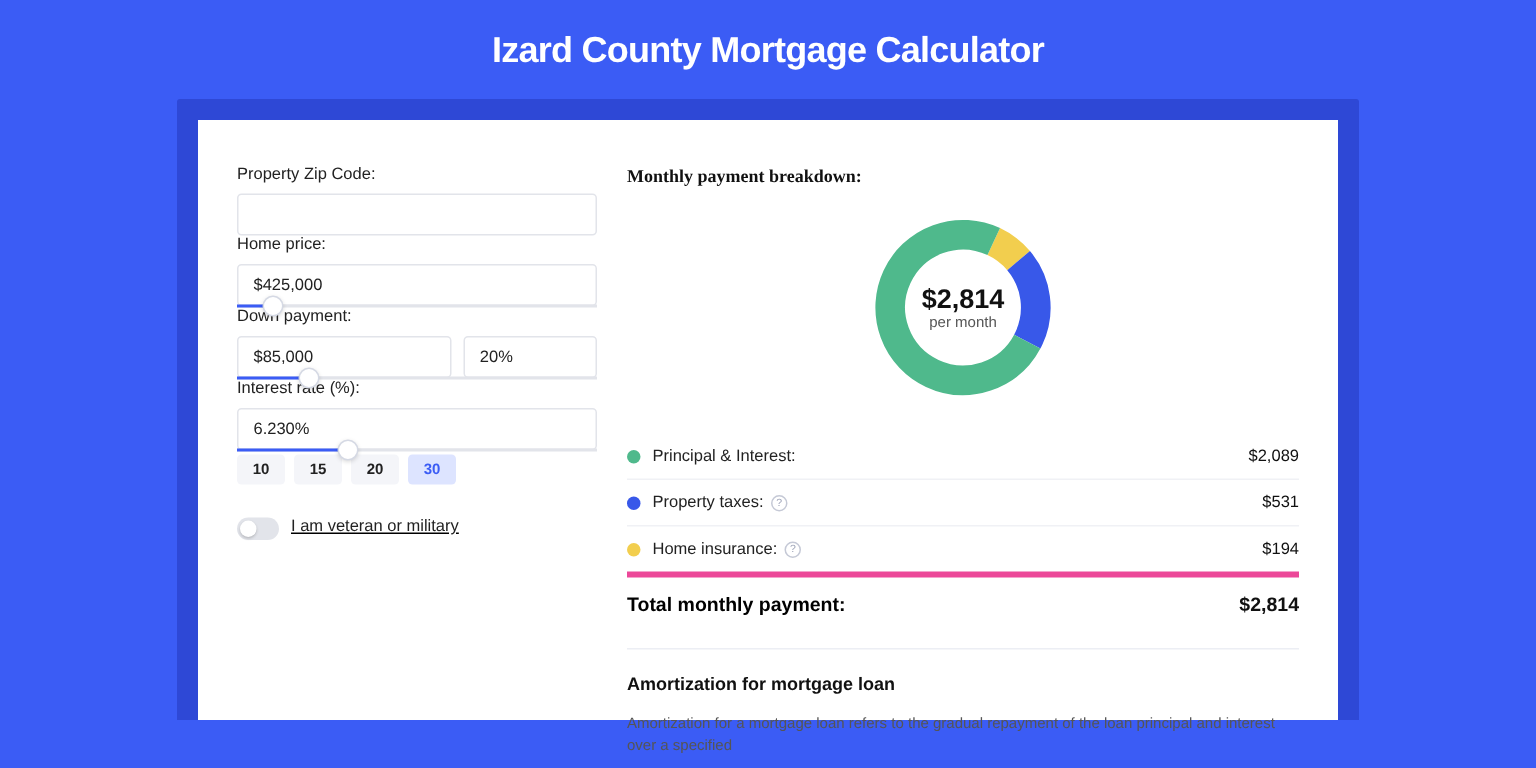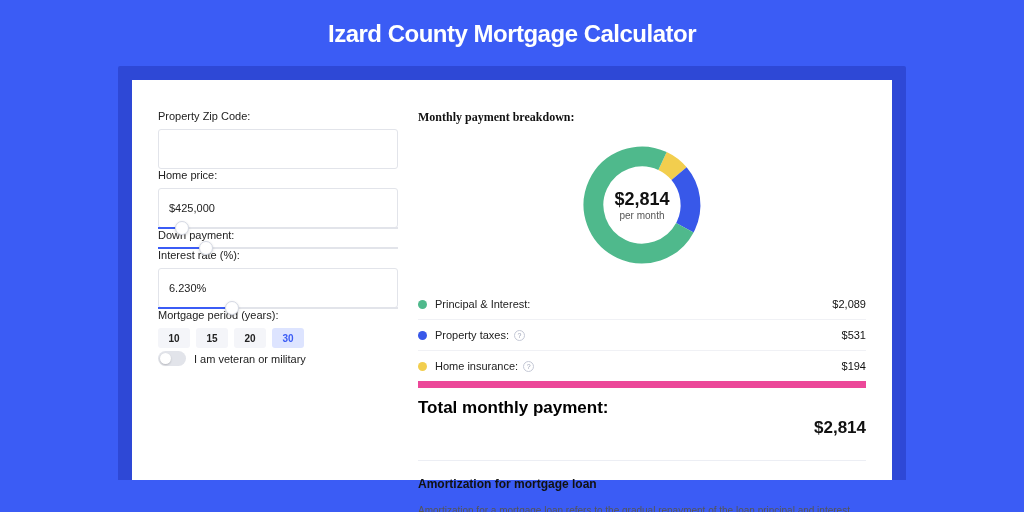--- a/index.html
+++ b/index.html
@@ -40,21 +40,21 @@
     flex: 1;
   }
   .field-label {
     font-size: 11px;
     color: #222;
     margin-bottom: 7px;
     display: block;
   }
   .text-input {
     width: 100%;
-    height: 40px;
+    height: 28px;
     border: 1px solid #e2e4ea;
     border-radius: 3px;
     padding: 0 10px;
     font-size: 11px;
     color: #222;
     background: #fff;
   }
   .group { }
   .slider-track {
     position: relative;
@@ -100,23 +100,24 @@
     font-weight: 600;
     color: #222;
     cursor: pointer;
   }
   .period-btn.active {
     background: #dde4ff;
     color: #3b5cf5;
   }
   .toggle-row {
     display: flex;
-    align-items: center;
+    align-items: flex-start;
     gap: 8px;
-    margin-top: 3px;
+    margin-top: 22px;
+    text-decoration: underline;
   }
   .toggle {
     width: 28px;
     height: 15px;
     background: #e2e4ea;
     border-radius: 999px;
     position: relative;
   }
   .toggle-knob {
     position: absolute;
@@ -195,24 +196,23 @@
     color: #9aa0b5;
     margin-left: 5px;
   }
   .legend-val {
     margin-left: auto;
     color: #111;
   }
   .total-row {
     display: flex;
     padding: 10px 0;
-    font-size: 17px;
-    font-weight: 700;
-    border-top: 7px solid #ec4899;
-    flex-direction: column;
+    font-size: 13px;
+    font-weight: 700;
+    border-top: 4px solid #ec4899;
   }
   .total-row .legend-val { font-weight: 700; }
   .amort-section {
     border-top: 1px solid #eceef4;
     margin-top: 12px;
     padding-top: 16px;
   }
   .amort-title {
     font-size: 12px;
     font-weight: 700;
@@ -244,37 +244,40 @@
         <label class="field-label">Home price:</label>
         <input class="text-input" value="$425,000" style="">
         <div class="slider-track">
           <div class="slider-fill" style="width: 10%;"></div>
           <div class="slider-thumb" style="left: 10%;"></div>
         </div>
       </div>
 
       <div class="group">
         <label class="field-label">Down payment:</label>
+        <div class="row-two">
+          <input class="text-input" value="$85,000" style="">
+          <input class="text-input" value="20%" style="">
+        </div>
         <div class="slider-track">
           <div class="slider-fill" style="width: 20%;"></div>
           <div class="slider-thumb" style="left: 20%;"></div>
         </div>
       </div>
 
       <div class="group">
         <label class="field-label">Interest rate (%):</label>
         <input class="text-input" value="6.230%" style="">
         <div class="slider-track">
           <div class="slider-fill" style="width: 31%;"></div>
           <div class="slider-thumb" style="left: 31%;"></div>
         </div>
       </div>
 
       <div class="group">
-        <label class="field-label">Mortgage period (years):</label>
         <div class="period-buttons">
             <button class="period-btn">10</button>
             <button class="period-btn">15</button>
             <button class="period-btn">20</button>
             <button class="period-btn active">30</button>
           </div>
       </div>
 
       <div class="toggle-row">
         <div class="toggle">

